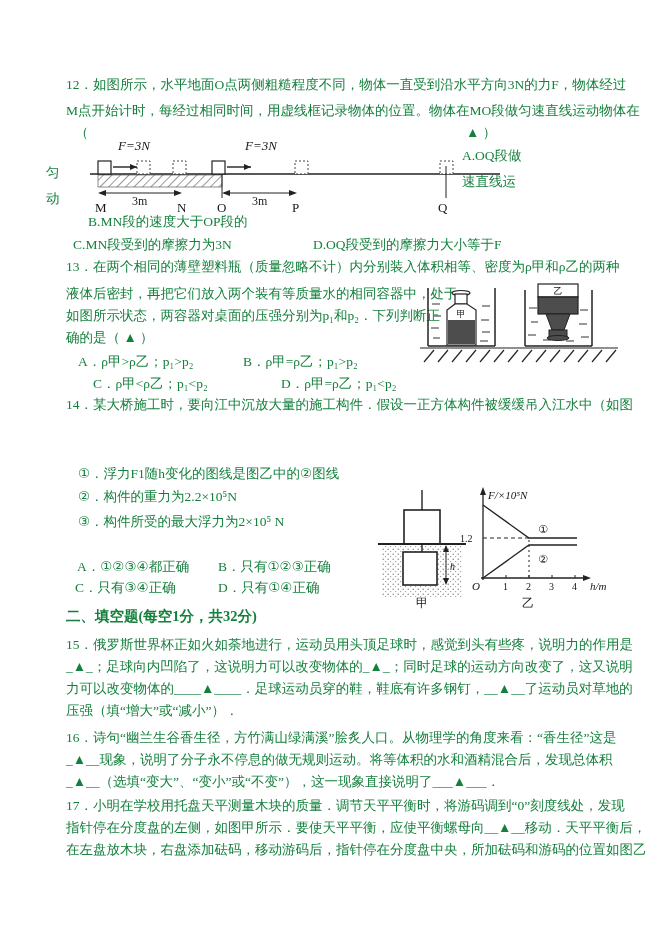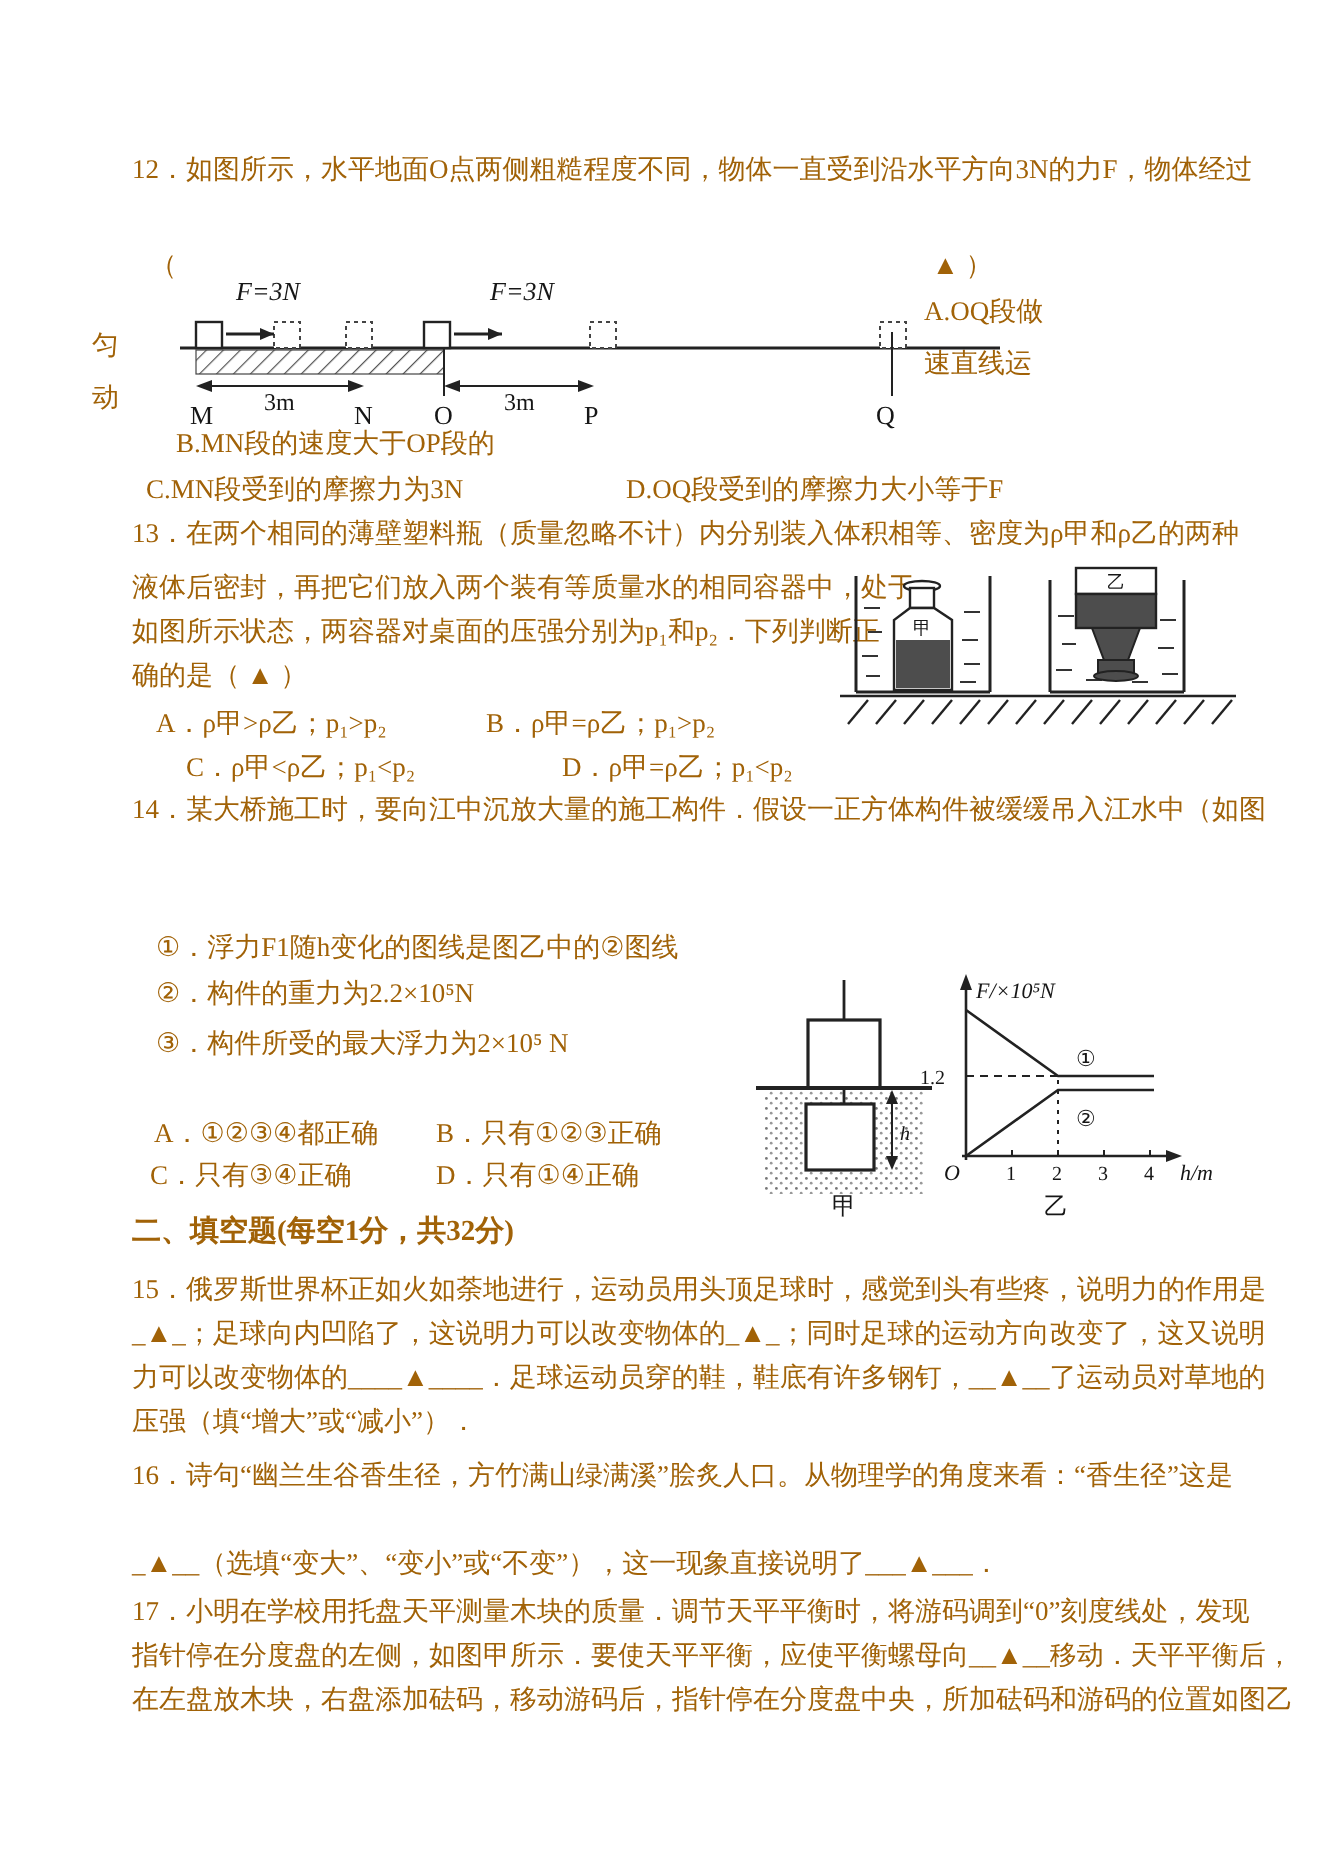--- a/index.html
+++ b/index.html
@@ -3,32 +3,33 @@
 <meta charset="utf-8">
 <style>
   html,body{margin:0;padding:0;background:#e8e8e8;}
   #page{
     position:relative;width:661px;height:935px;background:#ffffff;
     font-family:"Liberation Serif","DejaVu Sans",serif;color:#141414;
     overflow:hidden;margin:0 auto;
   }
   .line{
     position:absolute;font-size:13.5px;line-height:1.35;white-space:nowrap;
-    color:#a16207;
+    color:#15803d;
   }
   .bold{font-weight:bold;font-size:14.5px;font-family:Liberation Serif, serif;}
   svg text{font-family:"Liberation Serif","DejaVu Sans",serif;fill:#161616;}
   .fig{position:absolute;}
 </style>
 </head>
 <body>
 
 <div id="page">
 
   <div class="line" style="left:66px;top:76px">12．如图所示，水平地面O点两侧粗糙程度不同，物体一直受到沿水平方向3N的力F，物体经过</div>
+  <div class="line" style="left:66px;top:102px">M点开始计时，每经过相同时间，用虚线框记录物体的位置。物体在MO段做匀速直线运动物体在</div>
   <div class="line" style="left:75px;top:124px">（</div>
   <div class="line" style="left:466px;top:124px">▲ ）</div>
   <div class="line" style="left:462px;top:147px">A.OQ段做</div>
   <div class="line" style="left:46px;top:164px">匀</div>
   <div class="line" style="left:462px;top:173px">速直线运</div>
   <div class="line" style="left:46px;top:190px">动</div>
   <div class="line" style="left:88px;top:213px">B.MN段的速度大于OP段的</div>
   <div class="line" style="left:73px;top:236px">C.MN段受到的摩擦力为3N</div>
   <div class="line" style="left:313px;top:236px">D.OQ段受到的摩擦力大小等于F</div>
 
@@ -225,19 +226,20 @@
   </svg>
 
   <div class="line bold" style="left:66px;top:607px">二、填空题(每空1分，共32分)</div>
 
   <div class="line" style="left:66px;top:636px">15．俄罗斯世界杯正如火如荼地进行，运动员用头顶足球时，感觉到头有些疼，说明力的作用是</div>
   <div class="line" style="left:66px;top:658px">_▲_；足球向内凹陷了，这说明力可以改变物体的_▲_；同时足球的运动方向改变了，这又说明</div>
   <div class="line" style="left:66px;top:702px">压强（填“增大”或“减小”）．</div>
   <div class="line" style="left:66px;top:680px">力可以改变物体的____▲____．足球运动员穿的鞋，鞋底有许多钢钉，__▲__了运动员对草地的</div>
 
   <div class="line" style="left:66px;top:729px">16．诗句“幽兰生谷香生径，方竹满山绿满溪”脍炙人口。从物理学的角度来看：“香生径”这是</div>
+  <div class="line" style="left:66px;top:751px">_▲__现象，说明了分子永不停息的做无规则运动。将等体积的水和酒精混合后，发现总体积</div>
   <div class="line" style="left:66px;top:773px">_▲__（选填“变大”、“变小”或“不变”），这一现象直接说明了___▲___．</div>
 
   <div class="line" style="left:66px;top:797px">17．小明在学校用托盘天平测量木块的质量．调节天平平衡时，将游码调到“0”刻度线处，发现</div>
   <div class="line" style="left:66px;top:819px">指针停在分度盘的左侧，如图甲所示．要使天平平衡，应使平衡螺母向__▲__移动．天平平衡后，</div>
   <div class="line" style="left:66px;top:841px">在左盘放木块，右盘添加砝码，移动游码后，指针停在分度盘中央，所加砝码和游码的位置如图乙</div>
 
 </div>
 
 </body></html>

